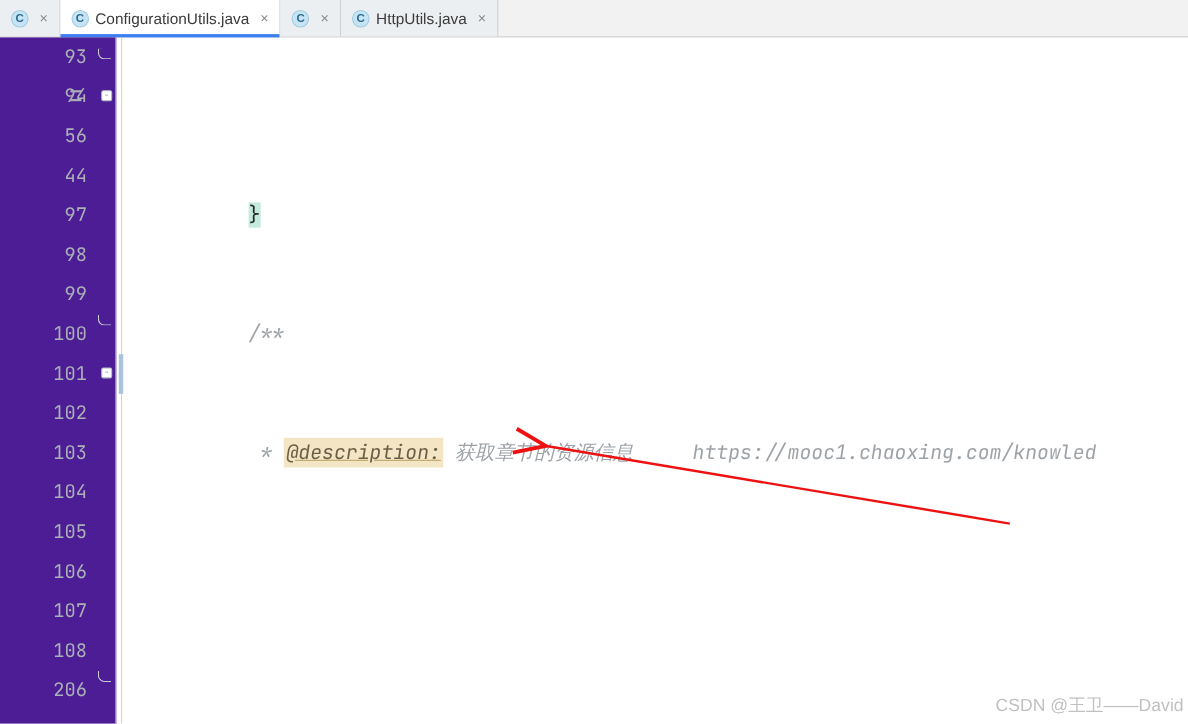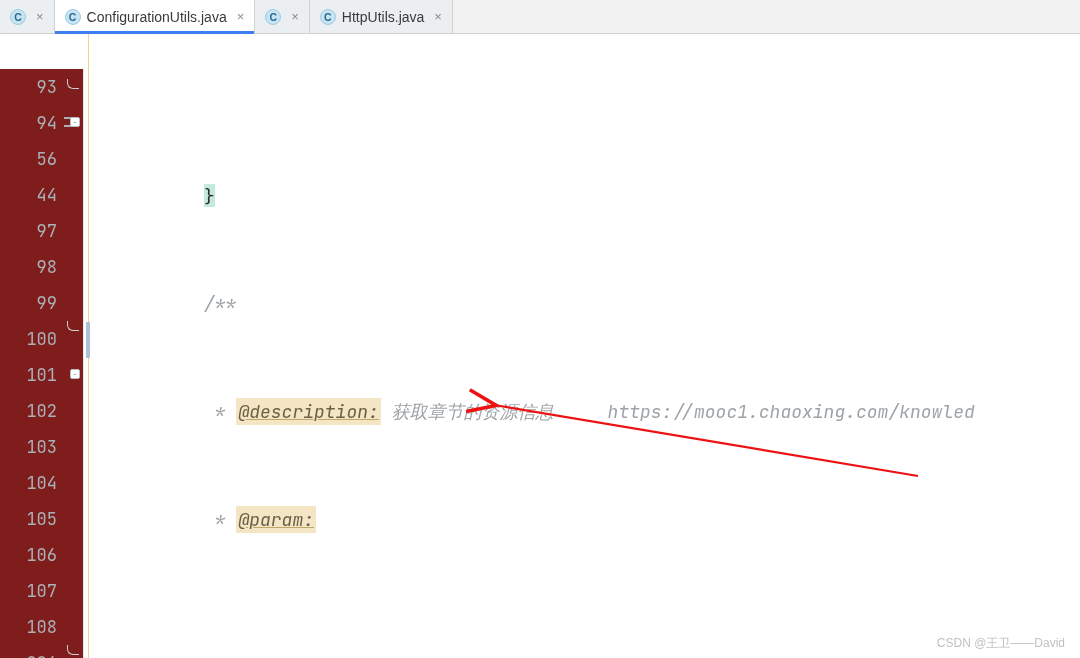--- a/index.html
+++ b/index.html
@@ -61,32 +61,31 @@
     font-family: Arial, sans-serif;
     border: 1px solid #9fcbe0;
   }
   
   .editor {
     position: relative;
     height: calc(100% - 34px);
     display: flex;
   }
   .gutter {
-    width: 84px;
-    background: #7f1d1d;
+    width: 106px;
+    background: #4c1d95;
     border-right: 1px solid #e8e8e8;
     text-align: right;
     color: #aab0b6;
     font-size: 17px;
     line-height: 36px;
     padding-right: 26px;
     font-family: "JetBrains Mono", Consolas, monospace;
     user-select: none;
     position: relative;
-    margin-top: 35px;
   }
   .fold-strip {
     position: absolute;
     right: 0; top: 0; bottom: 0;
     width: 14px;
   }
   .fold-mark {
     position: absolute;
     left: 1px;
     width: 10px; height: 10px;
@@ -131,24 +130,24 @@
     position: absolute;
     top: 34px;
     left: 0;
     width: 1080px;
     height: 624px;
     pointer-events: none;
   }
   
   .watermark {
     position: absolute;
-    right: 15px;
+    right: 4px;
     bottom: 6px;
     font-family: Arial, sans-serif;
-    font-size: 12px;
+    font-size: 16px;
     color: rgba(140,140,140,0.55);
     pointer-events: none;
   }
   
   .indent-guide {
     position: absolute;
     top: 0;
     left: 4px;
     width: 1px;
     height: 624px;
@@ -220,21 +219,20 @@
       <div class="fold-arc" style="top:576px;height:10px"></div>
     </div>
   </div>
 
   <div class="code">
     <div class="indent-guide"></div>
     <div class="change-line-bar" style="top:288px;height:36px"></div>
     <div class="line">          <span class="bg-brace">}</span></div>
     <div class="line comment">          /**</div>
     <div class="line comment">           * <span class="tag-hl">@description:</span><span> 获取章节的资源信息     https://mooc1.chaoxing.com/knowled</span></div>
-    <div class="line comment">           * <span class="tag-hl">@param:</span></div>
     
     
     
     
     
     
     
     
     
     

